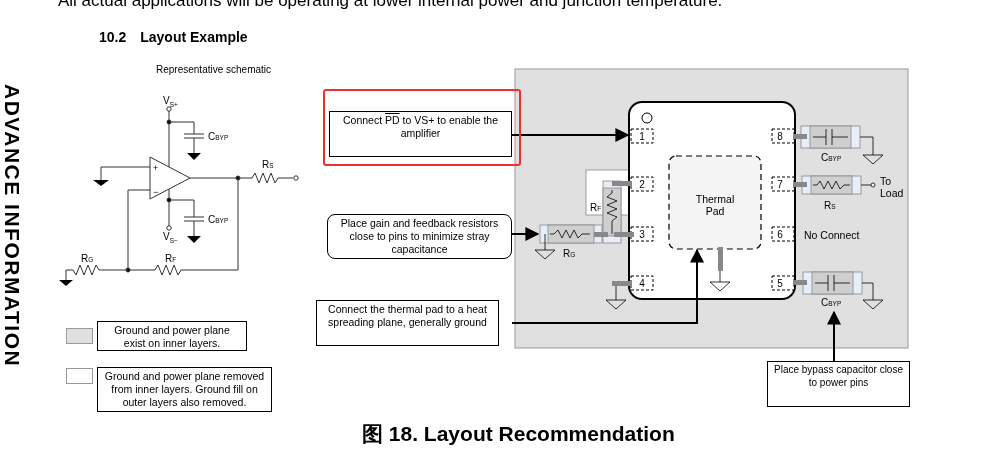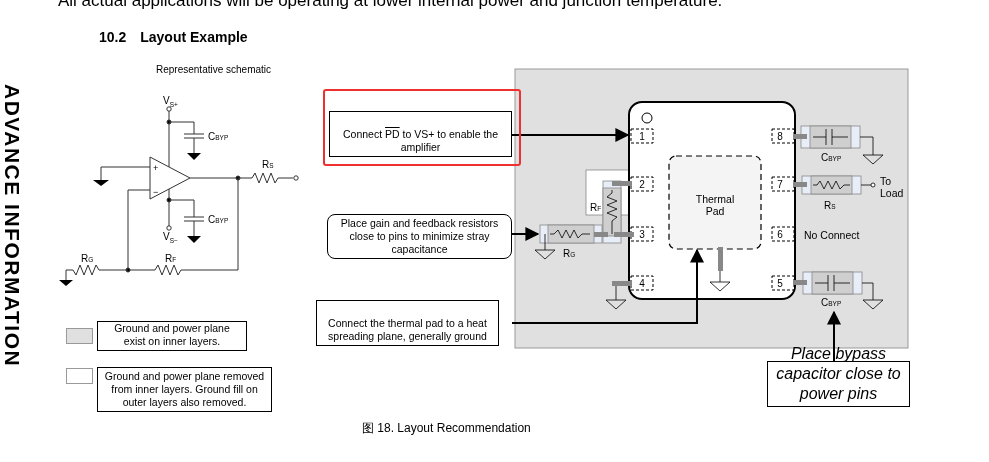--- a/index.html
+++ b/index.html
@@ -8,26 +8,26 @@
   .intro { position:absolute; left:58px; top:-9px; font-size:17px; white-space:nowrap; }
   .heading { position:absolute; left:58px; top:29px; font-size:14px; font-weight:bold;margin-left:41px; }
   .heading .num { margin-right:14px; }
   .side { position:absolute; left:0px; top:84px; width:24px; height:380px; }
   .side span { position:absolute; left:24px; top:0; transform-origin:0 0; transform:rotate(90deg);
                font-weight:bold; font-size:21px; letter-spacing:1.5px; white-space:nowrap; }
   .caption-small { position:absolute; left:112px; top:64px; font-size:10px;margin-left:44px; }
   svg text { font-family:"Liberation Sans", sans-serif; }
   .figure { position:absolute; left:0; top:0; }
   .note { position:absolute; border:1.5px solid #000; background:#fff; font-size:10.5px;
-          display:flex; align-items:flex-end; justify-content:center; text-align:center;
+          display:flex; align-items:flex-start; justify-content:center; text-align:center;
           box-sizing:border-box; line-height:1.25; padding:2px 4px; }
   .legend-swatch { position:absolute; width:27px; height:16px; border:1px solid #999; box-sizing:border-box; }
   .red-box { position:absolute; left:323px; top:89px; width:198px; height:77px;
              border:2px solid #f03030; border-radius:3px; box-sizing:border-box; }
-  .fig-title { position:absolute; left:362px; top:420px; font-size:12px; font-weight:normal;text-align:center; }
+  .fig-title { position:absolute; left:362px; top:420px; font-size:21px; font-weight:bold;text-align:center; }
   .ovl { text-decoration:overline; }
 </style>
 </head>
 <body>
 
 <div class="intro">All actual applications will be operating at lower internal power and junction temperature.</div>
 <div class="heading">
   <span class="num">10.2</span><span>Layout Example</span>
 </div>
 <div class="side">
@@ -230,21 +230,21 @@
 
 <div class="note" style="left:329px;top:111px;width:183px;height:46px;">
   <div><span>Connect </span><span class="ovl">PD</span><span> to VS+ to enable the amplifier</span></div>
 </div>
 <div class="note" style="left:327px;top:214px;width:185px;height:45px;border-radius:8px;">
     <span>Place gain and feedback resistors close to pins to minimize stray capacitance</span>
   </div>
 <div class="note" style="left:316px;top:300px;width:183px;height:46px;">
     <span>Connect the thermal pad to a heat spreading plane, generally ground</span>
   </div>
-<div class="note" style="left:767px;top:361px;width:143px;height:46px;font-size:16px;font-style:italic;">
+<div class="note" style="left:767px;top:361px;width:143px;height:46px;font-size:10px;">
     <span>Place bypass capacitor close to power pins</span>
   </div>
 
 <div class="legend-swatch" style="left:66px;top:328px;background:#e0e0e0;"></div>
 <div class="note" style="left:97px;top:321px;width:150px;height:30px;">
     <span>Ground and power plane exist on inner layers.</span>
   </div>
 <div class="legend-swatch" style="left:66px;top:368px;background:#fff;"></div>
 <div class="note" style="left:97px;top:356px;width:175px;height:45px;margin-top:11px;">
     <span>Ground and power plane removed from inner layers. Ground fill on outer layers also removed.</span>

